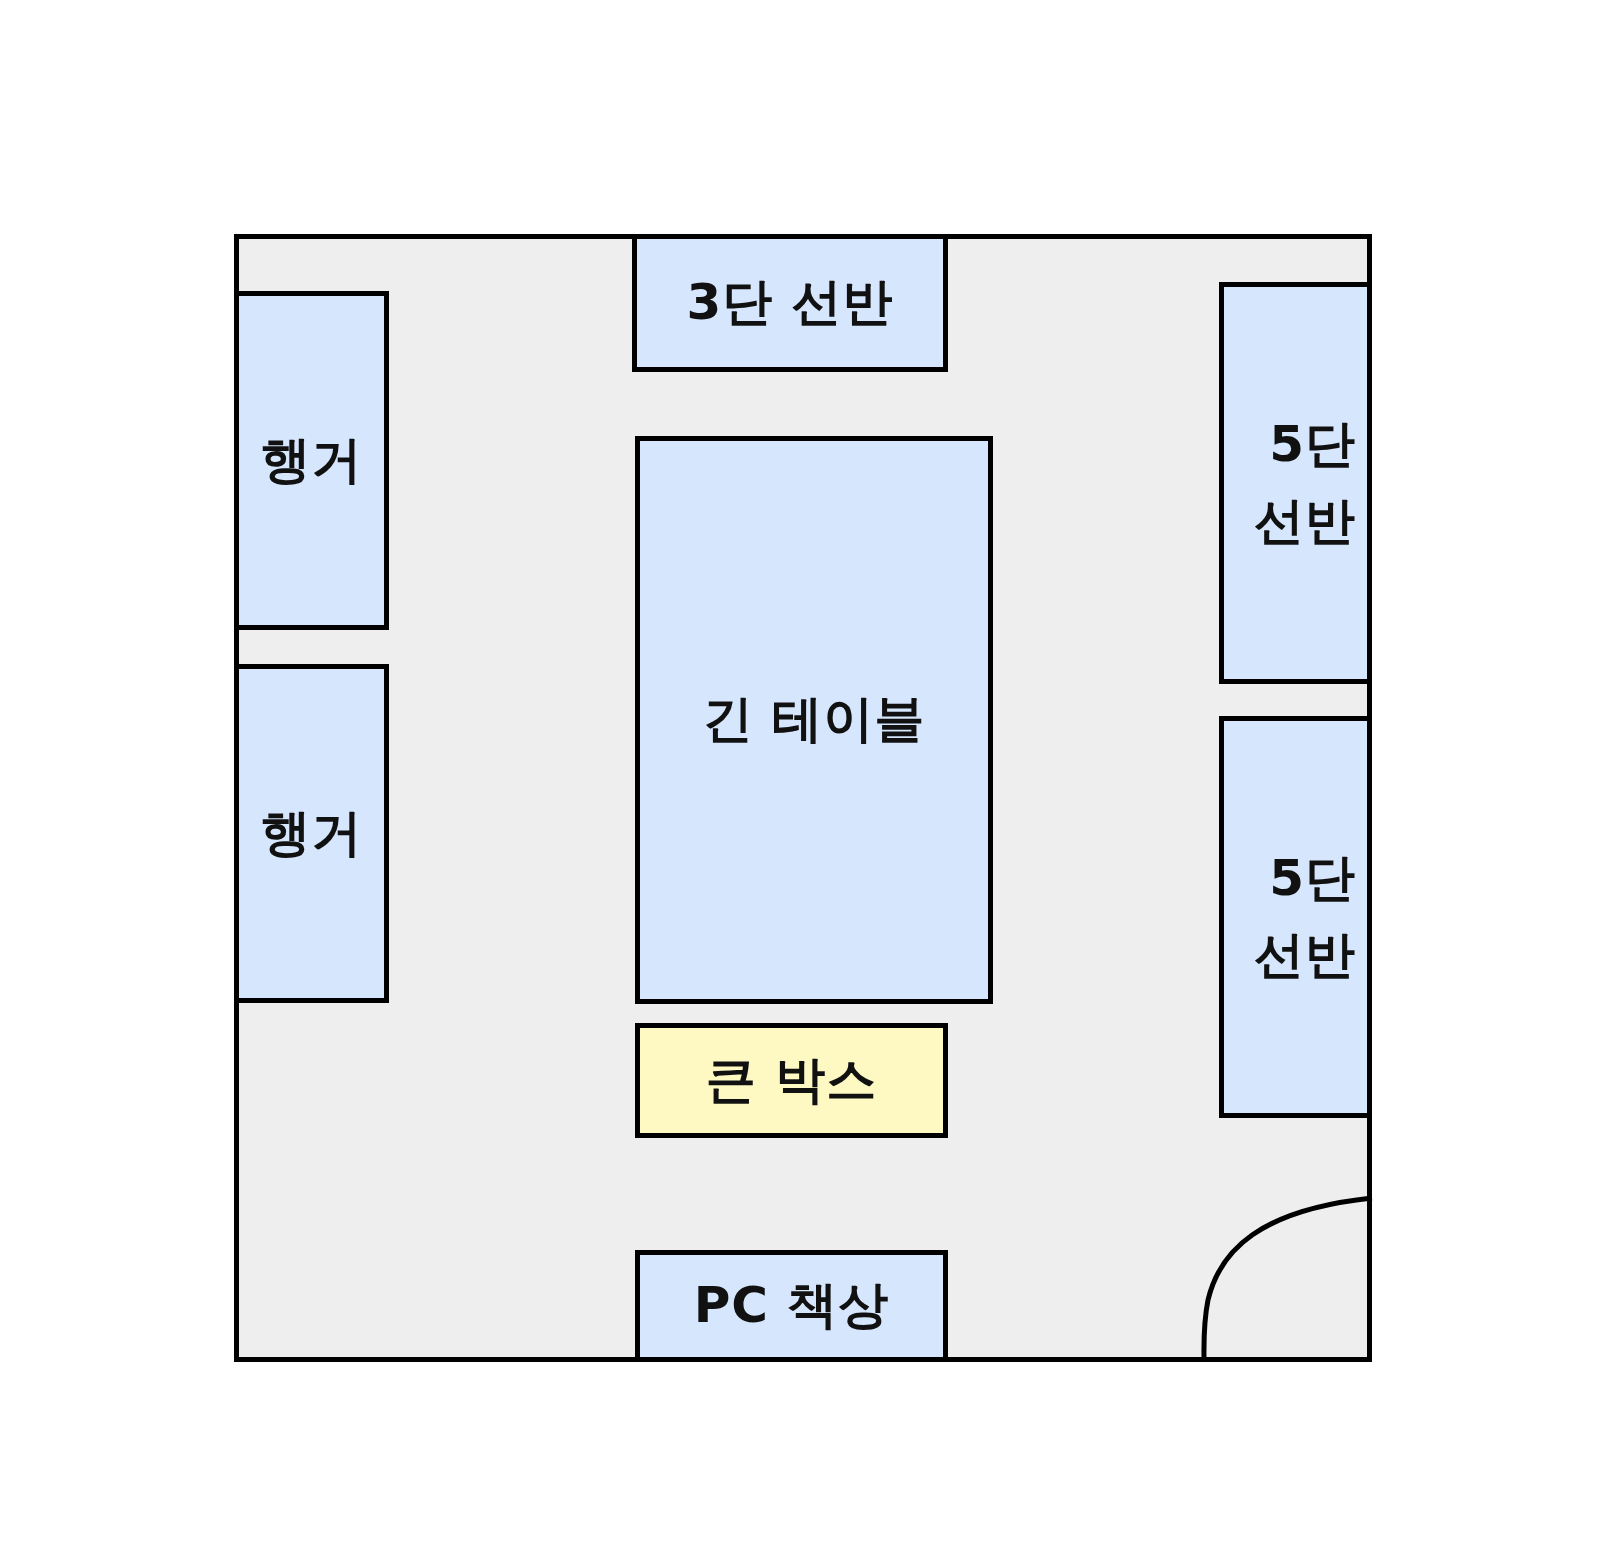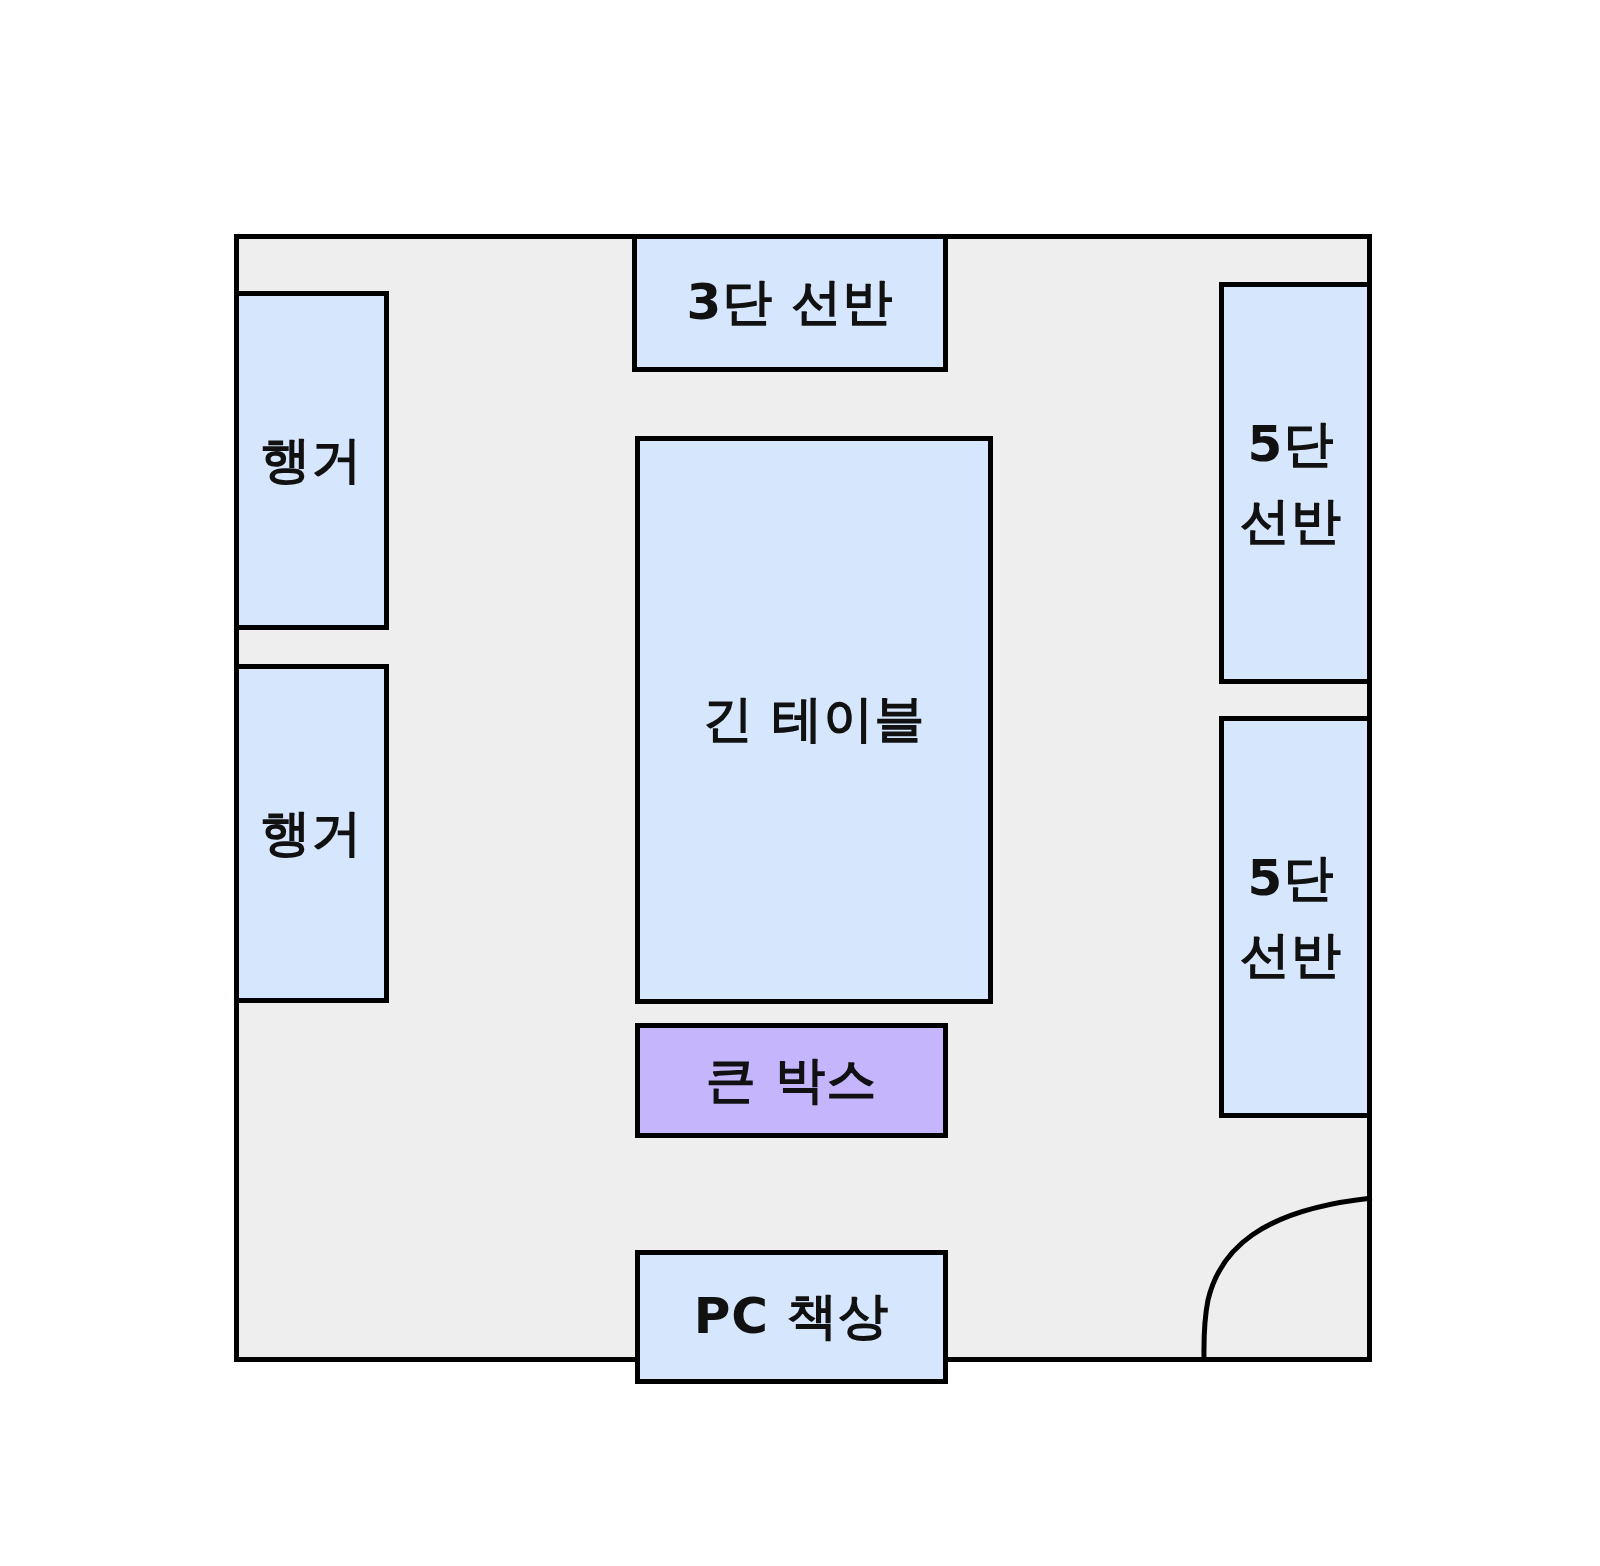--- a/index.html
+++ b/index.html
@@ -1,20 +1,20 @@
 <!DOCTYPE html>
 <html><head>
 <meta charset="utf-8">
 <style>
   html,body{margin:0;padding:0;background:#ffffff;}
   body{width:1600px;height:1566px;position:relative;overflow:hidden;font-family:"DejaVu Sans","Liberation Sans",sans-serif;}
   .room{position:absolute;left:234px;top:234px;width:1138px;height:1128px;background:#eeeeee;border:5px solid #000;box-sizing:border-box;}
   .item{position:absolute;box-sizing:border-box;border:5px solid #000;background:#d6e6fd;display:flex;align-items:center;justify-content:center;text-align:left;color:#111;font-weight:bold;font-size:50px;line-height:1.55;letter-spacing:1px;}
-  .item.left-align{justify-content:flex-start;padding-left:16px;text-align:center;}
-  .item.highlight{background:#c4b5fd;}
+  .item.left-align{justify-content:flex-start;padding-left:30px;text-align:right;}
+  .item.highlight{background:#fef9c3;}
   .door{position:absolute;left:0;top:0;width:1600px;height:1566px;pointer-events:none;}
 </style>
 </head>
 <body>
 
 <div class="room"></div>
 
 <div class="item" style="left:632px;top:234px;width:316px;height:138px;">
   <span>3단 선반</span>
 </div>
@@ -28,21 +28,21 @@
 </div>
 
 <div class="item" style="left:635px;top:436px;width:358px;height:568px;">
   <span>긴 테이블</span>
 </div>
 
 <div class="item highlight" style="left:635px;top:1023px;width:313px;height:115px;">
   <span>큰 박스</span>
 </div>
 
-<div class="item" style="left:635px;top:1250px;width:313px;height:134px;">
+<div class="item" style="left:635px;top:1250px;width:313px;height:112px;">
   <span>PC 책상</span>
 </div>
 
 <div class="item left-align" style="left:1219px;top:282px;width:153px;height:402px;">
   <div>
     <div>5단</div>
     <div>선반</div>
   </div>
 </div>
 

